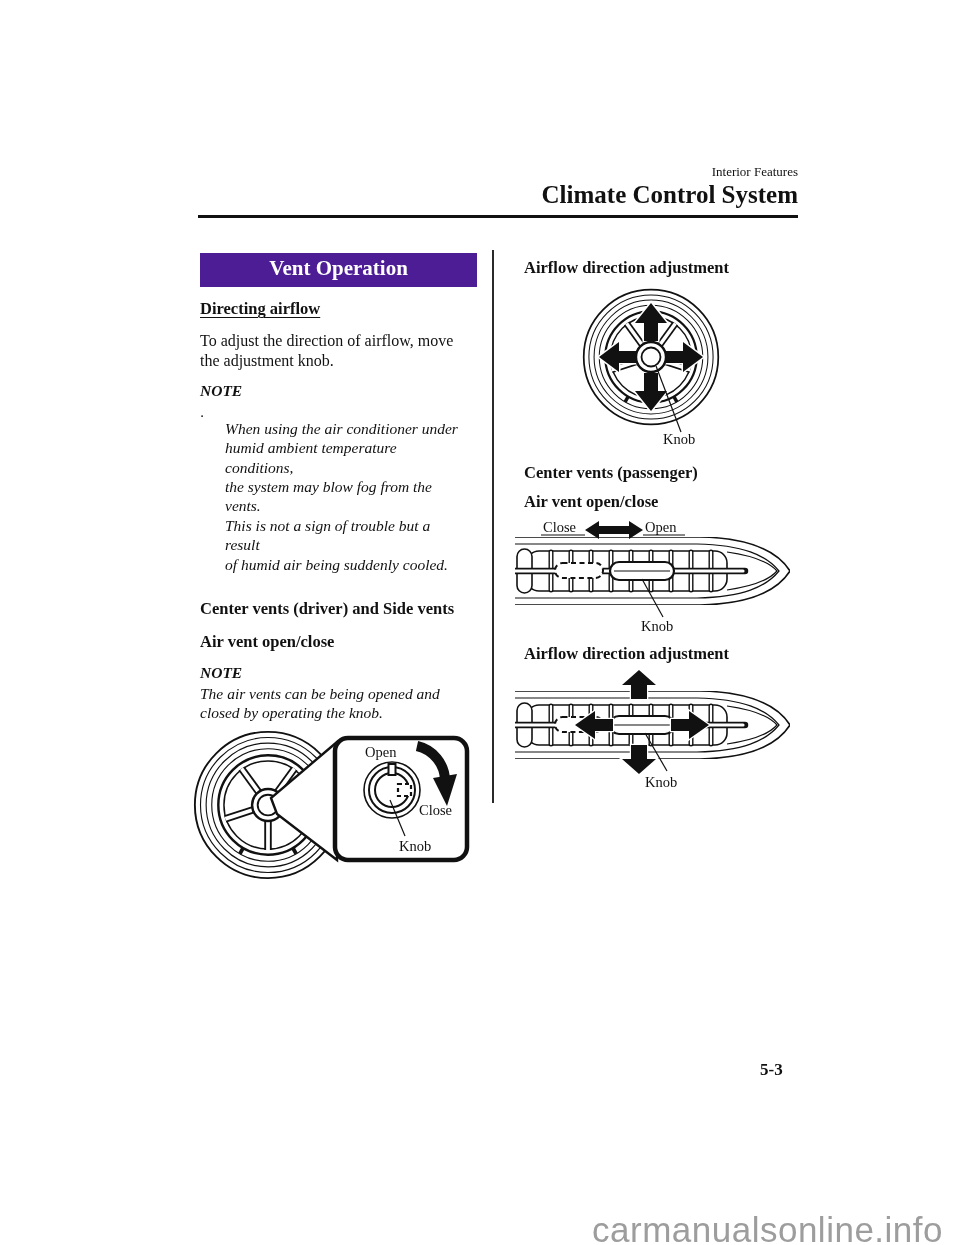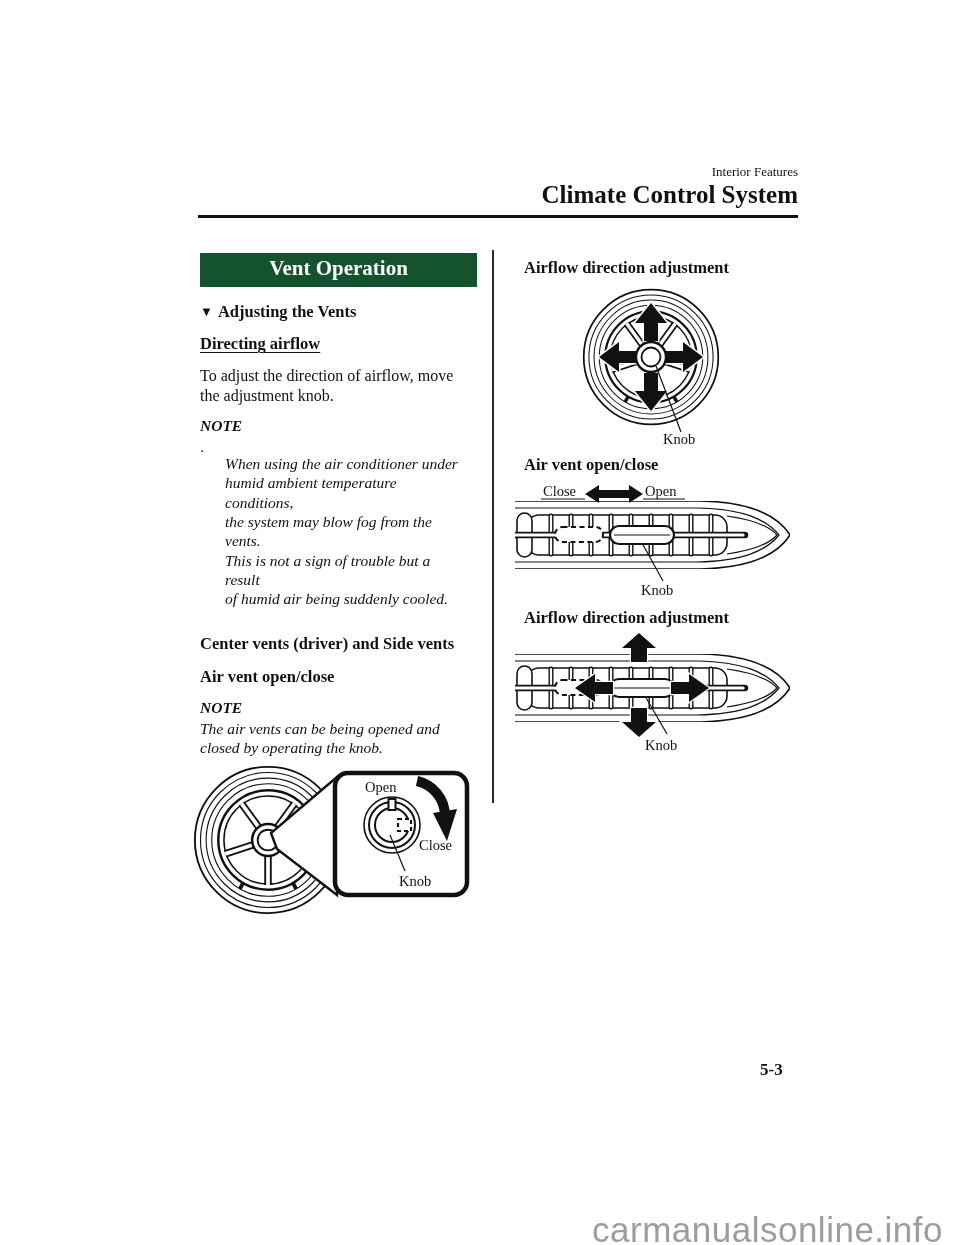--- a/index.html
+++ b/index.html
@@ -7,21 +7,21 @@
     width:960px;height:1245px;background:#ffffff;position:relative;
     font-family:"Liberation Serif", serif;color:#111;overflow:hidden;
   }
   .page-header{position:absolute;top:165px;left:198px;width:600px;text-align:right;}
   .eyebrow{font-size:13px;font-weight:normal;line-height:1.1;}
   .page-title{font-size:25px;font-weight:bold;margin:3px 0 0;line-height:1.05;}
   .header-rule{position:absolute;top:215px;left:198px;width:600px;height:3px;background:#111;}
   .col-divider{position:absolute;left:492px;top:250px;width:2px;height:553px;background:#2a2a2a;}
 
   .col-left{position:absolute;left:200px;top:253px;width:277px;}
-  .banner{background:#14532d;color:#fff;text-align:center;font-size:21px;font-weight:bold;
+  .banner{background:#4c1d95;color:#fff;text-align:center;font-size:21px;font-weight:bold;
           padding:4px 0 7px;line-height:1.1;}
   .sub-heading{font-size:16.5px;font-weight:bold;margin:16px 0 0;line-height:1.15;}
   .tri{display:inline-block;font-size:13px;margin-right:5px;transform:translateY(-1px);}
   .underlined-heading{font-size:16.5px;font-weight:bold;margin:13px 0 0;line-height:1.15;
           text-decoration:underline;text-underline-offset:3px;}
   .body-text{font-size:16px;line-height:1.25;margin:12px 0 0;white-space:pre-line;}
   .note-label{font-size:15.5px;font-weight:bold;font-style:italic;margin:11px 0 0;line-height:1.15;}
   .note-bullet-row{display:flex;margin:7px 0 0;}
   .bullet-char{width:13px;font-size:15px;font-style:italic;line-height:1.28;}
   .note-italic{font-size:15.5px;font-style:italic;line-height:1.25;margin:12px;flex:1;white-space:pre-line;}
@@ -54,23 +54,20 @@
   <h1 class="page-title">Climate Control System</h1>
 </header>
 <div class="header-rule"></div>
 <div class="col-divider"></div>
 
 <section class="col-left">
   <div class="banner">
     <span>Vent Operation</span>
   </div>
 
-  <h3 class="sub-heading">
-    <span class="tri">▼</span><span>Adjusting the Vents</span>
-  </h3>
 
   <h4 class="underlined-heading">Directing airflow</h4>
 
   <p class="body-text">To adjust the direction of airflow, move
 the adjustment knob.</p>
 
   <p class="note-label">NOTE</p>
   <div class="note-bullet-row">
     <span class="bullet-char">·</span>
     <p class="note-italic">When using the air conditioner under
@@ -185,20 +182,21 @@
       <polygon points="66,87 66,105 57,105 73,125 89,105 80,105 80,87"></polygon>
       <polygon points="59,65 41,65 41,56 21,71 41,86 41,77 59,77"></polygon>
       <polygon points="87,65 105,65 105,56 125,71 105,86 105,77 87,77"></polygon>
     </g>
     <circle cx="73" cy="71" r="15" fill="#fff" stroke="#111" stroke-width="2.4"></circle>
     <circle cx="73" cy="71" r="9.5" fill="#fff" stroke="#111" stroke-width="1.8"></circle>
     <line x1="78" y1="80" x2="103" y2="146" stroke="#111" stroke-width="1.2"></line>
     <text x="85" y="158">Knob</text>
   </svg>
 
+  <h4 class="r-heading r-heading-2">Center vents (passenger)</h4>
   <h4 class="r-heading r-heading-3">Air vent open/close</h4>
 
   <svg class="d3" width="275" height="118" viewBox="0 0 275 118">
     <text x="28" y="13">Close</text>
     <line x1="26" y1="16" x2="70" y2="16" stroke="#111" stroke-width="1"></line>
     <polygon points="70,11 84,2 84,7 114,7 114,2 128,11 114,20 114,15 84,15 84,20" fill="#111"></polygon>
     <text x="130" y="13">Open</text>
     <line x1="128" y1="16" x2="170" y2="16" stroke="#111" stroke-width="1"></line>
     <use href="#hvent" x="0" y="18" width="275" height="68"></use>
     <line x1="127" y1="60" x2="148" y2="98" stroke="#111" stroke-width="1.2"></line>

